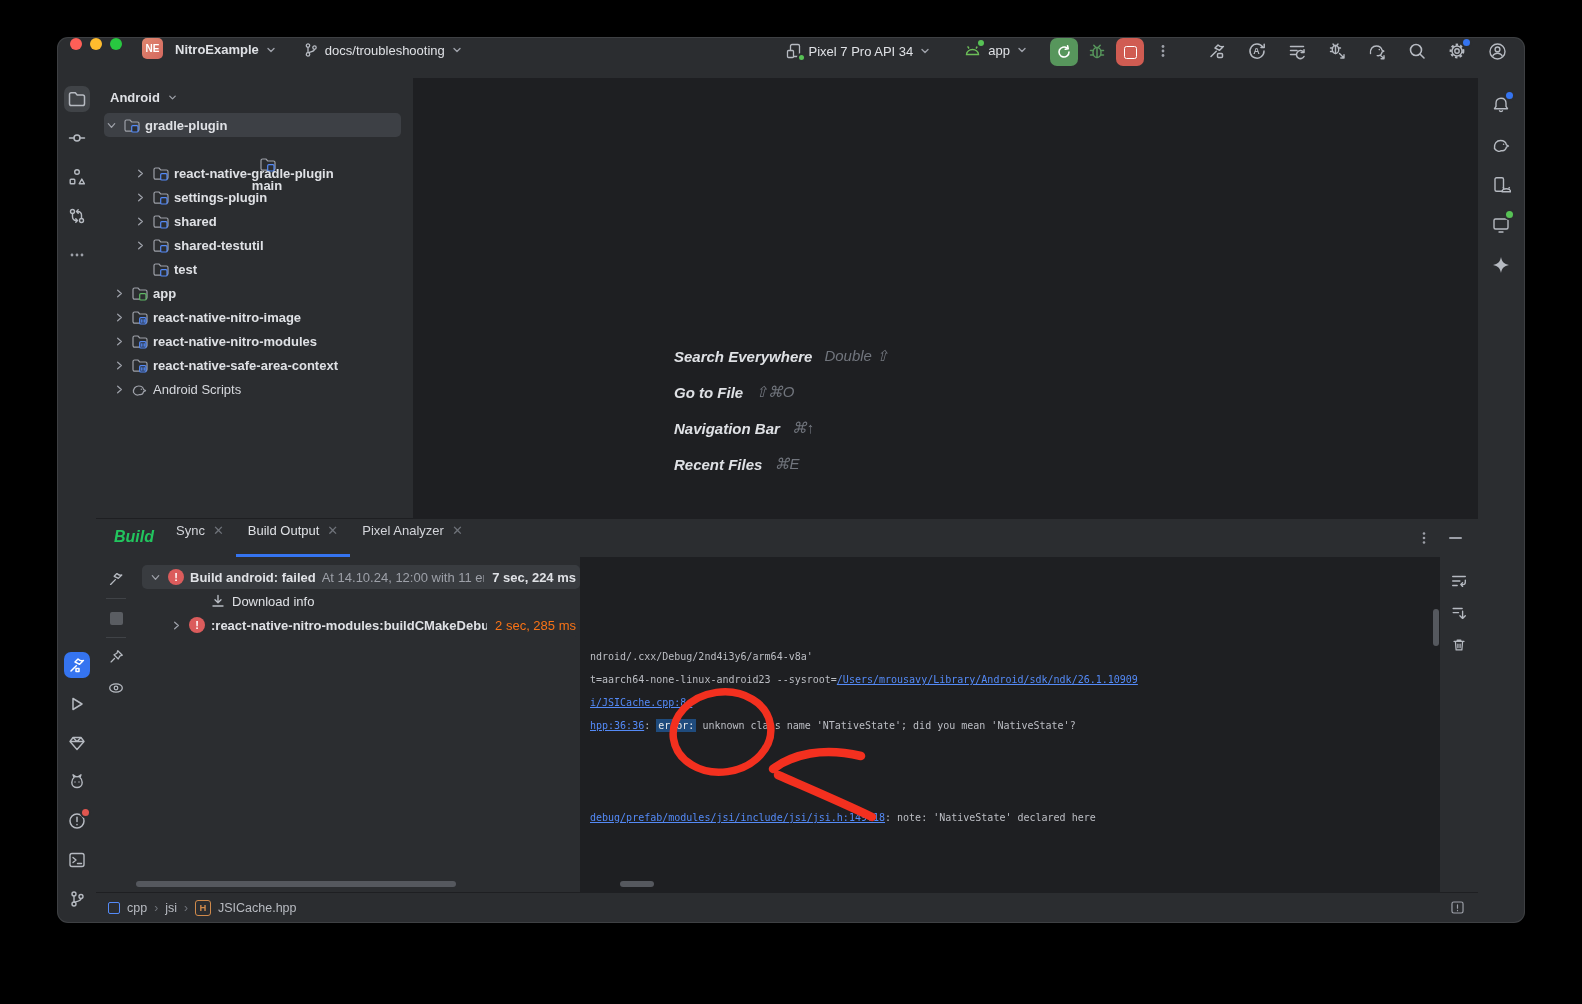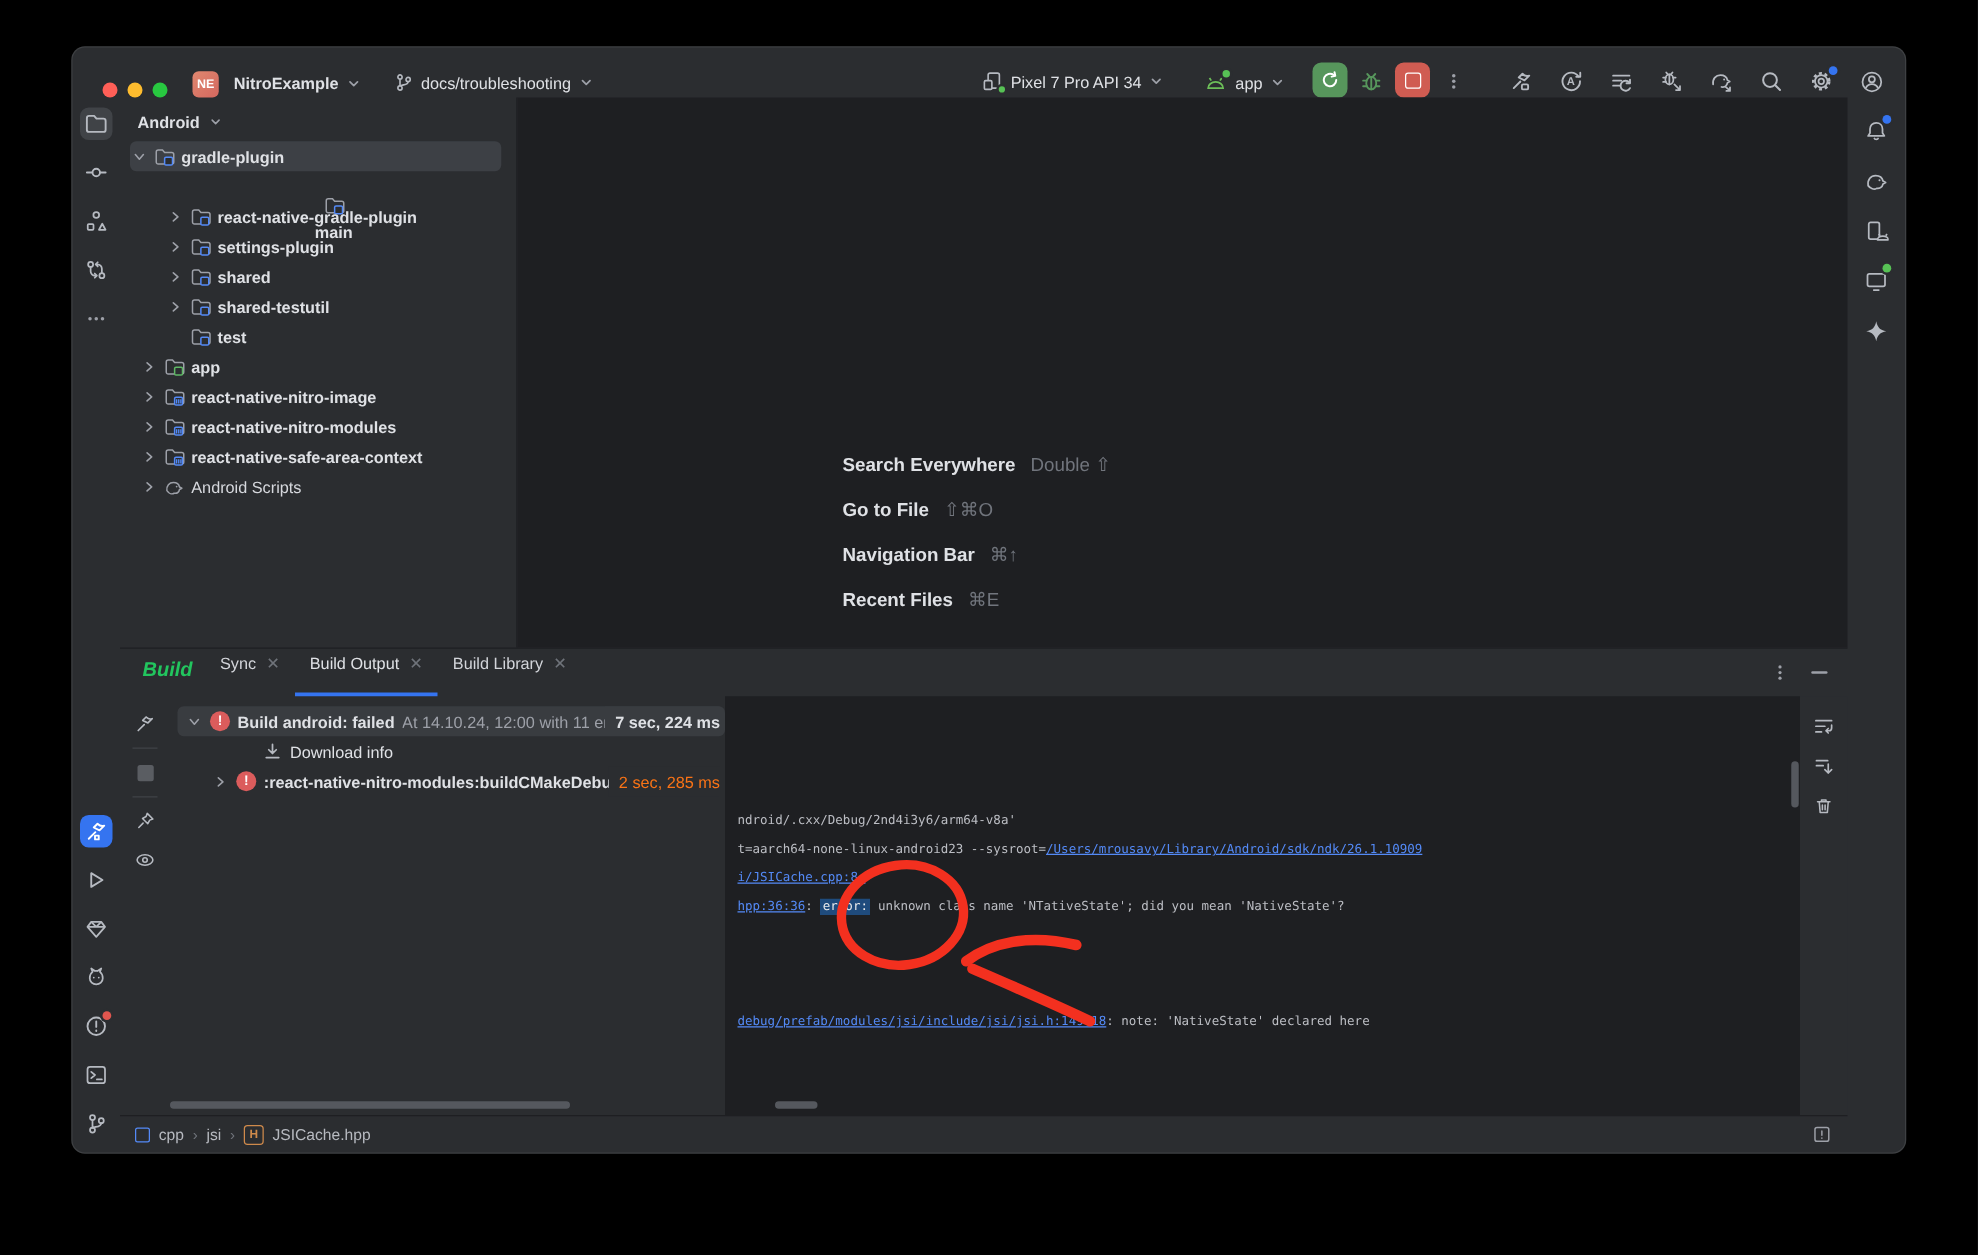--- a/index.html
+++ b/index.html
@@ -7,21 +7,21 @@
        font-family:"Liberation Sans",sans-serif;-webkit-font-smoothing:antialiased;}
   .window{position:absolute;left:58px;top:38px;width:1466px;height:884px;background:#2b2d30;
           border-radius:10px;overflow:hidden;display:flex;flex-direction:column;
           box-shadow:0 0 0 1px #3e4043;}
   svg{display:block;}
   .ic{width:26px;height:26px;display:flex;align-items:center;justify-content:center;
       border-radius:7px;color:#b6bac1;position:relative;flex:0 0 auto;}
   .dot{position:absolute;width:7px;height:7px;border-radius:50%;box-shadow:0 0 0 2px #2b2d30;}
 
   
-  .titlebar{height:40px;flex:0 0 40px;display:flex;align-items:flex-end;padding:0 14px 0 24px;gap:6px;}
+  .titlebar{height:40px;flex:0 0 40px;display:flex;align-items:flex-start;padding:0 14px 0 12px;gap:6px;}
   .lights{display:flex;gap:8px;margin-right:14px;}
   .light{width:12px;height:12px;border-radius:50%;}
   .l-close{background:#ff5f57}.l-min{background:#febc2e}.l-max{background:#28c840}
   .proj-badge{width:21px;height:21px;border-radius:5px;background:linear-gradient(135deg,#e0876f,#d4685f);
               color:#fff;font-size:10px;font-weight:700;display:flex;align-items:center;justify-content:center;}
   .tb-item{display:flex;align-items:center;gap:6px;color:#dfe1e5;font-size:13px;padding:4px 6px;border-radius:6px;}
   .tb-item .lbl{white-space:nowrap;}
   .semibold{font-weight:600;}
   .sp{flex:1;}
   .runbtn{width:28px;height:28px;border-radius:7px;background:#57965c;border:none;display:flex;
@@ -49,21 +49,21 @@
                 padding:4px 0 8px 14px;}
   .ptree-row{height:24px;display:flex;align-items:center;gap:5px;color:#dfe1e5;font-size:13px;
              margin:0 12px 0 8px;border-radius:5px;white-space:nowrap;}
   .ptree-row.selected{background:#3d4045;}
   .chevbox{width:14px;height:14px;display:flex;align-items:center;justify-content:center;flex:0 0 14px;}
   .ptree-row .lab{font-weight:600;}
   .ptree-row .lab.reg{font-weight:400;color:#d6d8dd;}
 
   
   .editor{flex:1;background:#1e1f22;position:relative;min-width:0;}
-  .shortcuts{position:absolute;left:260px;top:276px;}
+  .shortcuts{position:absolute;left:260px;top:260px;font-style:italic;}
   .sc-row{height:36px;display:flex;align-items:center;gap:12px;}
   .sc-label{color:#dfe1e5;font-size:15px;font-weight:600;}
   .sc-keys{color:#71757d;font-size:15px;}
 
   
   .build-panel{flex:1;display:flex;flex-direction:column;border-top:1px solid #1e1f22;min-height:0;}
   .tabbar{height:38px;flex:0 0 38px;display:flex;align-items:flex-end;padding:0 14px 0 18px;position:relative;}
   .build-title{color:#22c55e;font-size:16px;font-weight:700;padding:0 10px 11px 0;font-style:italic;}
   .tab{display:flex;align-items:center;gap:8px;padding:0 12px 9px;font-size:13px;color:#d3d5da;
        border-bottom:3px solid transparent;height:29px;}
@@ -546,21 +546,21 @@
           <div id="build-tabs" style="display:flex;">
               <div class="tab">
                 <span>Sync</span>
                 <span class="x">✕</span>
               </div>
               <div class="tab active">
                 <span>Build Output</span>
                 <span class="x">✕</span>
               </div>
               <div class="tab">
-                <span>Build Library</span>
+                <span>Pixel Analyzer</span>
                 <span class="x">✕</span>
               </div>
             </div>
           <div class="tab-actions">
             <span>
               <svg width="14" height="14" viewBox="0 0 14 14" fill="#9da0a8">
                   <circle cx="7" cy="2.5" r="1.3"></circle>
                   <circle cx="7" cy="7" r="1.3"></circle>
                   <circle cx="7" cy="11.5" r="1.3"></circle>
                 </svg>

